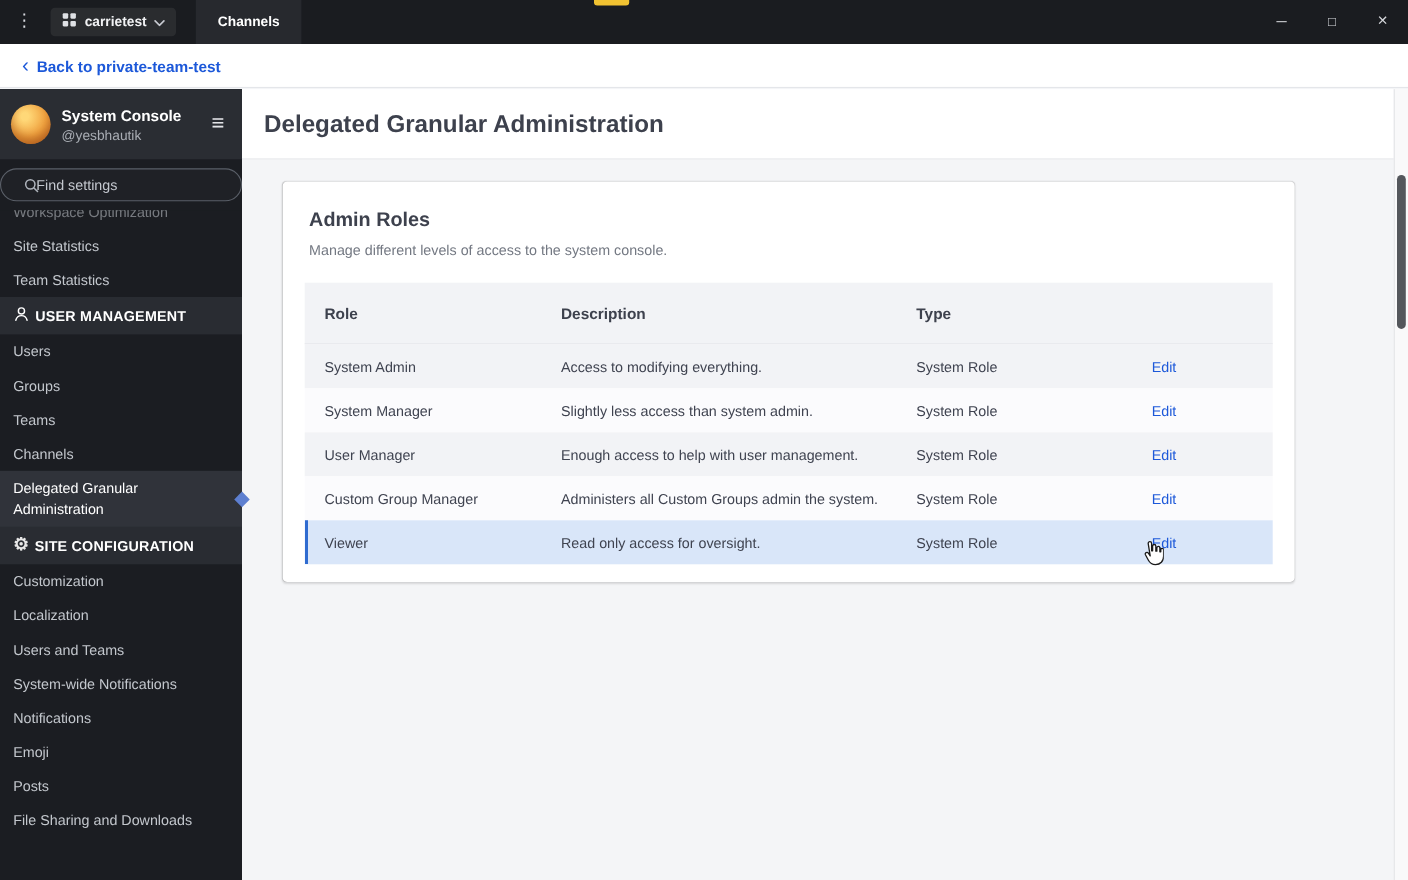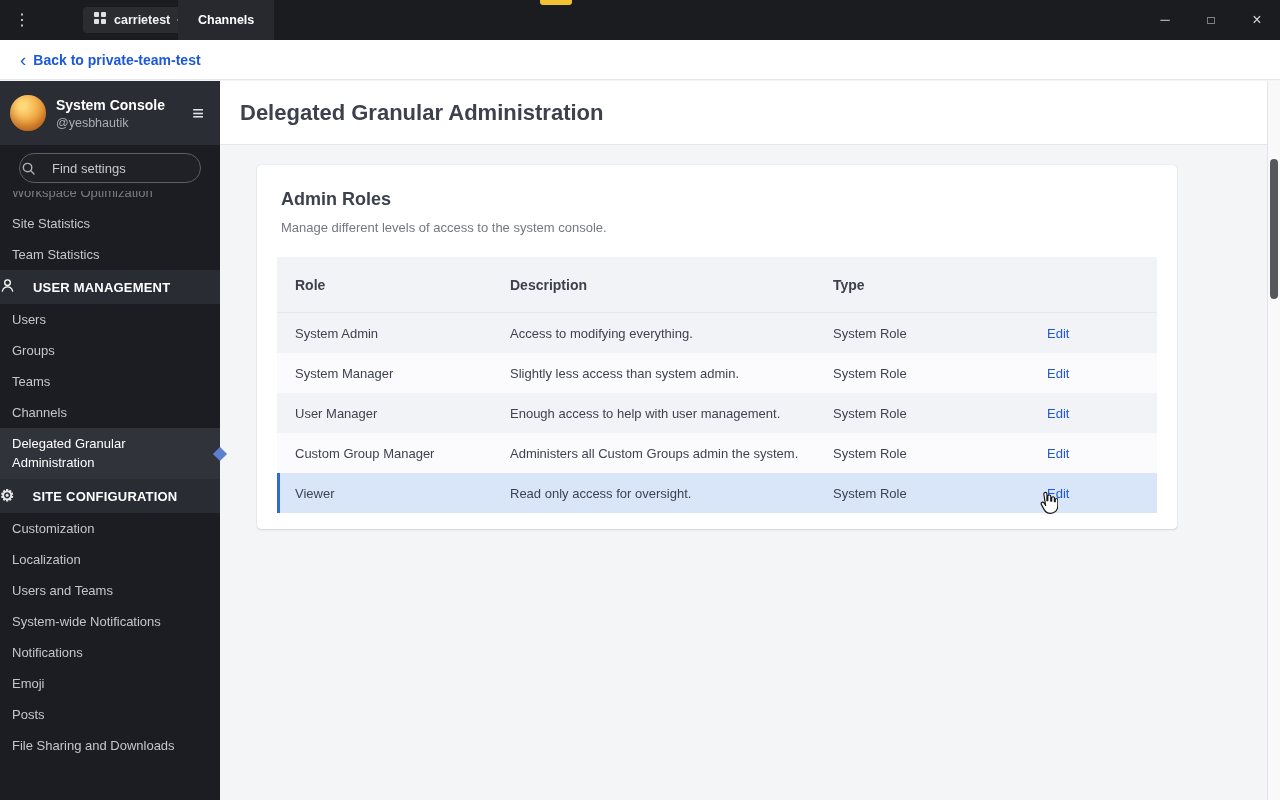--- a/index.html
+++ b/index.html
@@ -2,21 +2,21 @@
 <html><head>
 <meta charset="utf-8">
 <style>
   * { box-sizing: border-box; margin: 0; padding: 0; }
   html,body { width:1280px; height:800px; overflow:hidden; }
   body { position:relative; font-family:"Liberation Sans", sans-serif; background:#f4f5f7; }
 
   
   .titlebar { position:absolute; left:0; top:0; width:1280px; height:40px; background:#1a1c20; z-index:6; }
   .menu-dots { position:absolute; left:14px; top:0; height:40px; line-height:40px; width:16px; text-align:center; color:#d8dadf; font-size:16px; cursor:default; }
-  .server-btn { position:absolute; left:46px; top:7px; height:26px; display:flex; align-items:center; gap:7px; padding:0 10px; background:rgba(255,255,255,0.07); border-radius:4px;margin-left:37px; }
+  .server-btn { position:absolute; left:46px; top:7px; height:26px; display:flex; align-items:center; gap:7px; padding:0 10px; background:rgba(255,255,255,0.07); border-radius:4px; }
   .server-name { font-size:12.5px; font-weight:700; color:#f1f2f4; }
   .tab { position:absolute; left:178px; top:0; height:40px; line-height:40px; padding:0 20px; background:#27292e; color:#ffffff; font-size:12.5px; font-weight:700; }
   .win-ctrl { position:absolute; top:0; width:46px; height:40px; line-height:40px; text-align:center; color:#d6d8dc; font-size:13px; }
   .ctrl-close { right:0; font-size:16px; }
   .ctrl-max { right:46px; font-size:12px; }
   .ctrl-min { right:92px; }
   .share-indicator { position:absolute; left:540px; top:0; width:32px; height:5px; background:#f1c232; border-radius:0 0 3px 3px; z-index:10; }
 
   
   .backbar { position:absolute; top:40px; left:0; width:1280px; height:40px; background:#ffffff; border-bottom:1px solid #e4e6ea; z-index:5; }
@@ -27,30 +27,30 @@
   .sidebar { position:absolute; left:0; top:81px; width:220px; height:778px; background:#1b1d22; z-index:4; }
   .sb-header { position:absolute; top:0; left:0; width:220px; height:64px; background:#2a2d33; display:flex; align-items:center; }
   .avatar { width:36px; height:36px; border-radius:50%; margin-left:10px; flex:none;
             background:radial-gradient(circle at 35% 30%, #ffd878 10%, #f0a23f 55%, #c96f25 100%);
             box-shadow:inset 0 -6px 8px rgba(120,40,0,.35); }
   .sb-titles { margin-left:10px; }
   .sb-title { color:#ffffff; font-size:14px; font-weight:700; }
   .sb-subtitle { color:#a9adb4; font-size:12.5px; margin-top:3px; }
   .hamburger { position:absolute; right:16px; top:50%; transform:translateY(-50%); color:#e2e4e8; font-size:20px; cursor:pointer; }
 
-  .sb-search { position:absolute; top:64px; left:0; width:220px; height:46px; background:#1b1d22; padding:8px 19px; z-index:2; }
+  .sb-search { position:absolute; top:64px; left:0; width:220px; height:46px; background:#1b1d22; padding:8px 0; z-index:2; }
   .search-input { width:100%; height:30px; border-radius:15px; border:1px solid #5a5f68; background:#1f2126; color:#e8eaed; font-size:13px; padding:0 10px 0 32px; outline:none; font-family:inherit; }
   .search-input::placeholder { color:#c4c8cf; }
   .search-icon { position:absolute; left:21px; top:16px; }
 
   .sb-nav { position:absolute; top:110px; left:0; width:220px; bottom:0; }
   .nav-top { overflow:hidden; }
   .nav-item { height:31px; line-height:31px; padding-left:12px; color:#c3c7cd; font-size:13px; white-space:nowrap; cursor:pointer; }
   .nav-item.clipped { margin-top:-14px; opacity:.55; }
-  .section-header { height:34px; background:#292c32; color:#ffffff; display:flex; align-items:center; gap:18px; font-size:13px; font-weight:700; letter-spacing:.2px; }
+  .section-header { height:34px; background:#292c32; color:#ffffff; display:flex; align-items:center; gap:5px; padding-left:12px; font-size:13px; font-weight:700; letter-spacing:.2px; }
   .gear-glyph { font-size:16px; line-height:1; color:#e8e8e8; }
   .nav-item.active { height:auto; line-height:19px; padding:6px 30px 7px 12px; background:#30333a; color:#ffffff; position:relative; white-space:normal; }
   .active-diamond { position:absolute; right:-5px; top:50%; width:10px; height:10px; transform:translateY(-50%) rotate(45deg); background:#5d7fd0; }
 
   
   .main-header { position:absolute; left:220px; top:81px; right:0; height:64px; background:#ffffff; border-bottom:1px solid #e4e6ea; z-index:3; }
   .page-title { position:absolute; left:20px; top:0; line-height:64px; font-size:22px; font-weight:700; color:#3d414d; }
 
   .content { position:absolute; left:220px; top:146px; right:0; bottom:0; background:#f4f5f7; }
   .card { position:absolute; left:37px; top:19px; width:920px; background:#ffffff; border-radius:4px; padding-bottom:16px;

